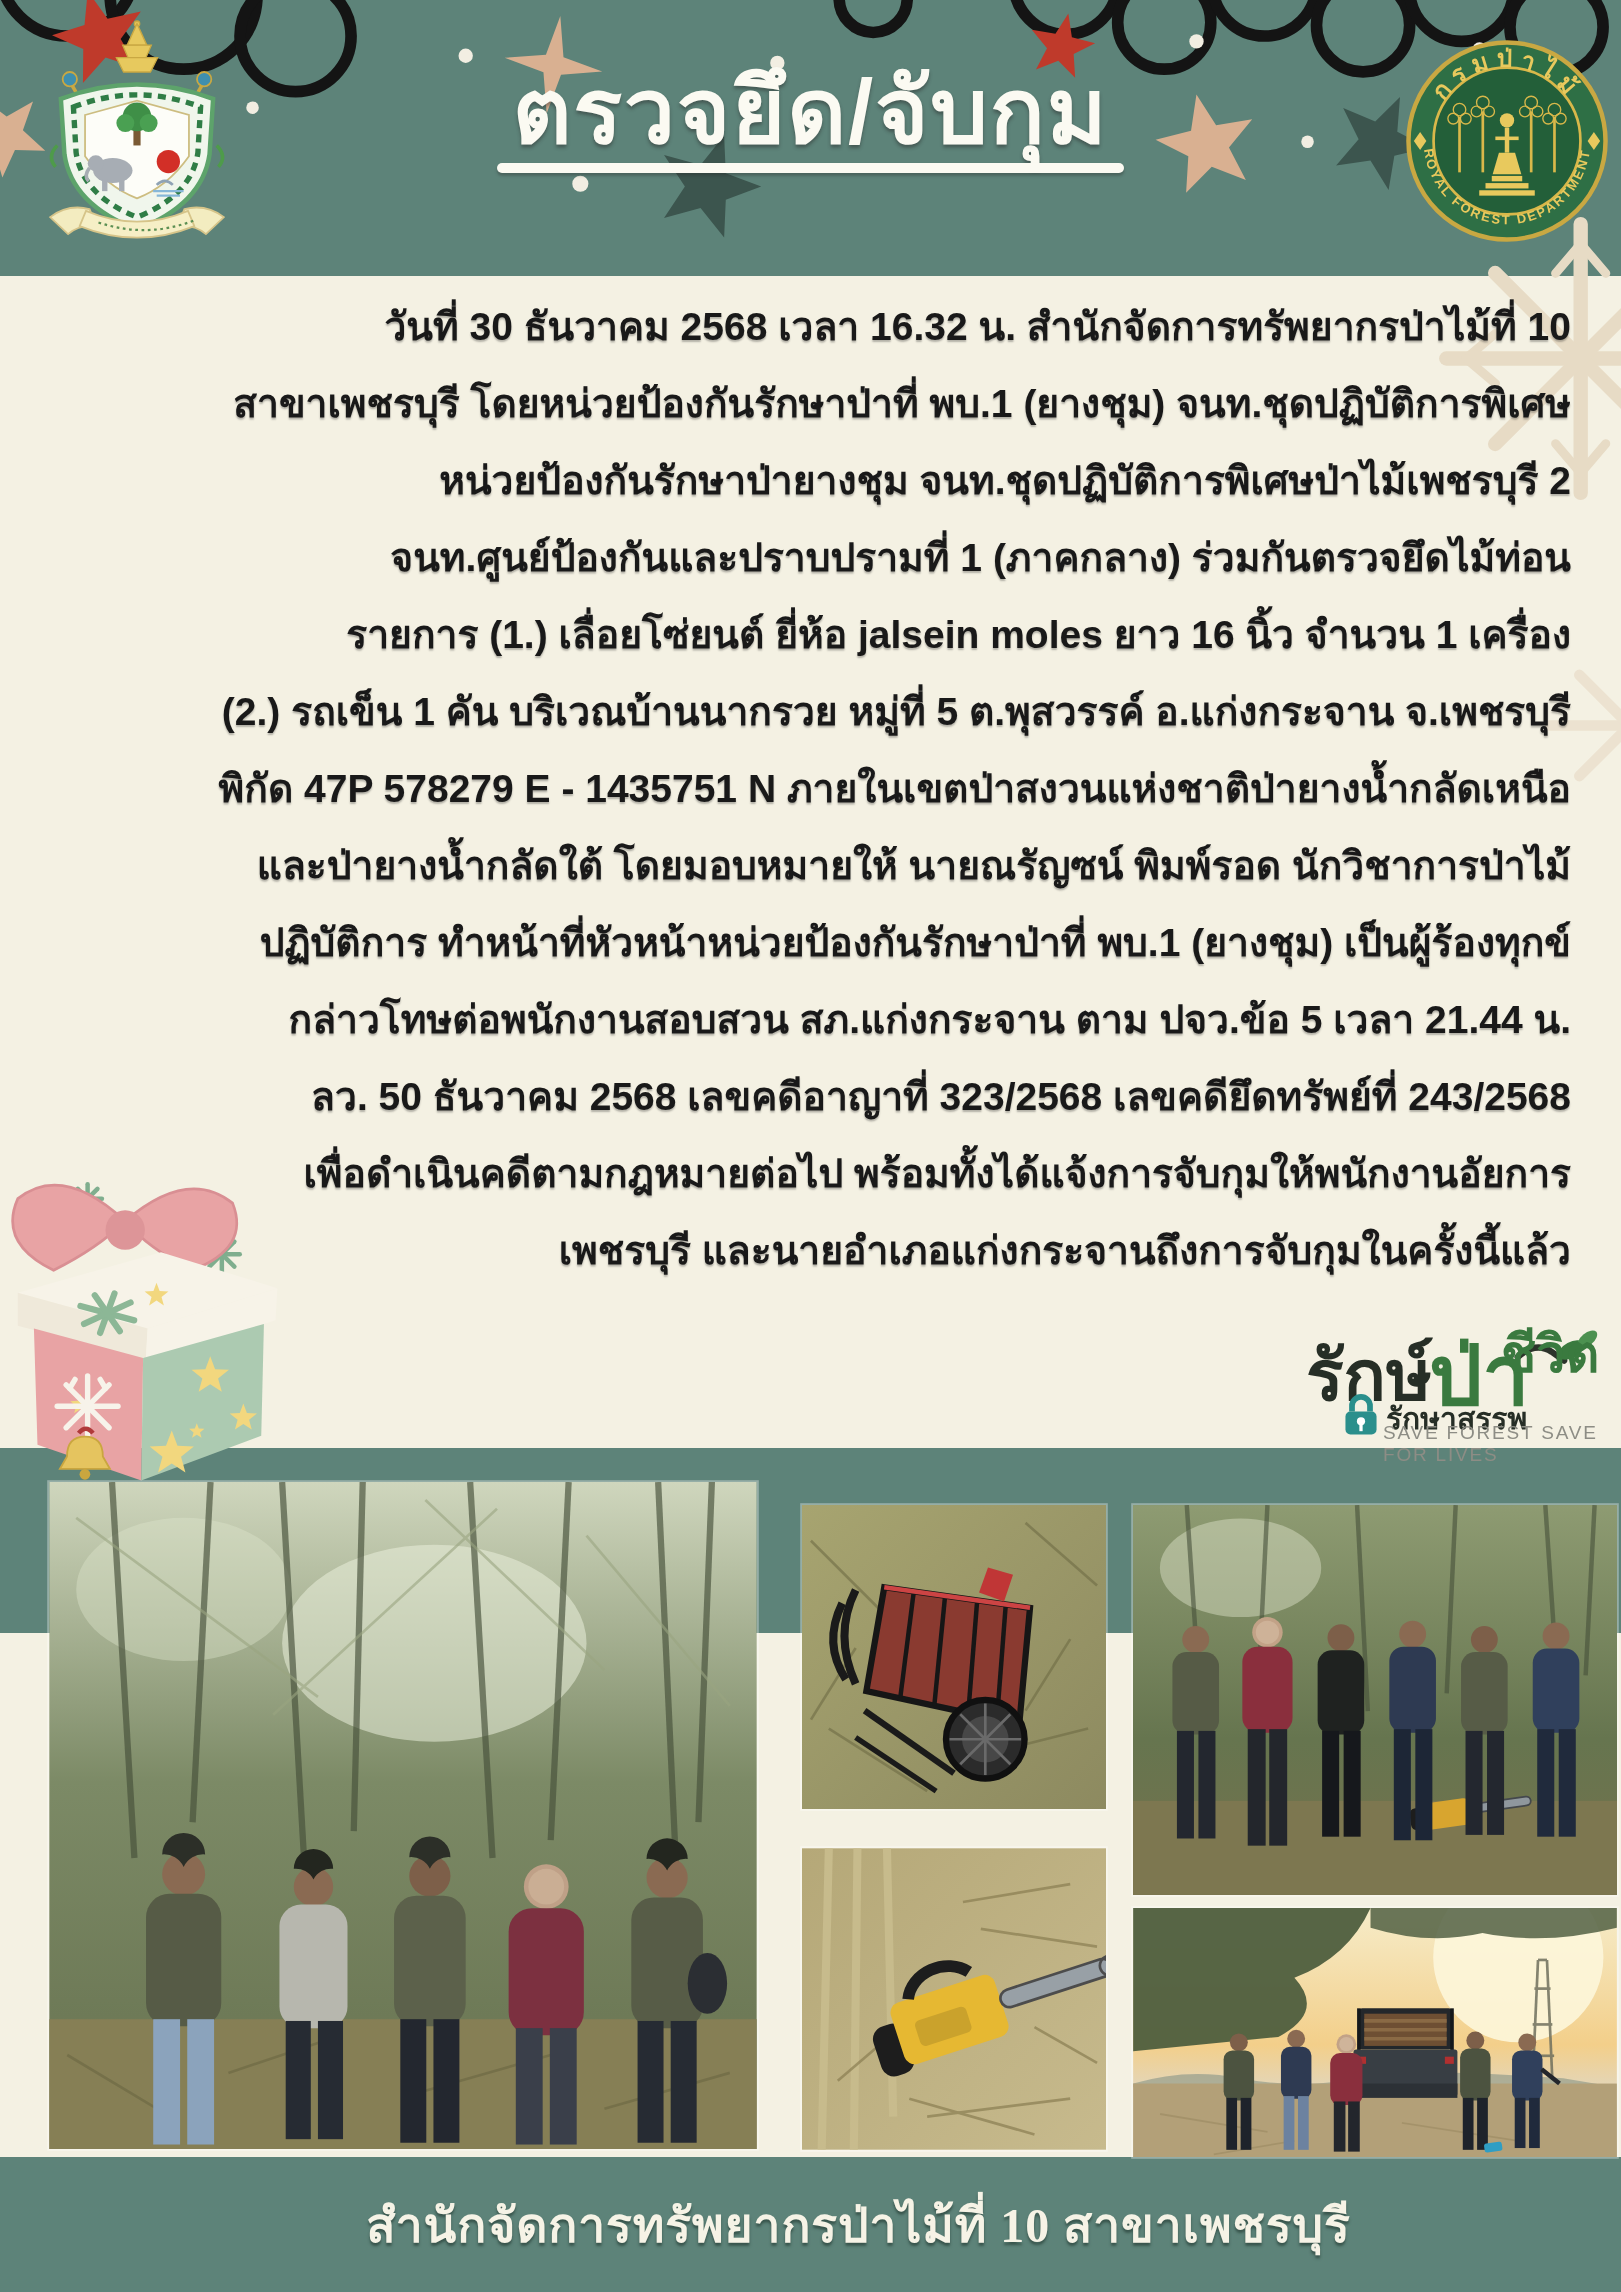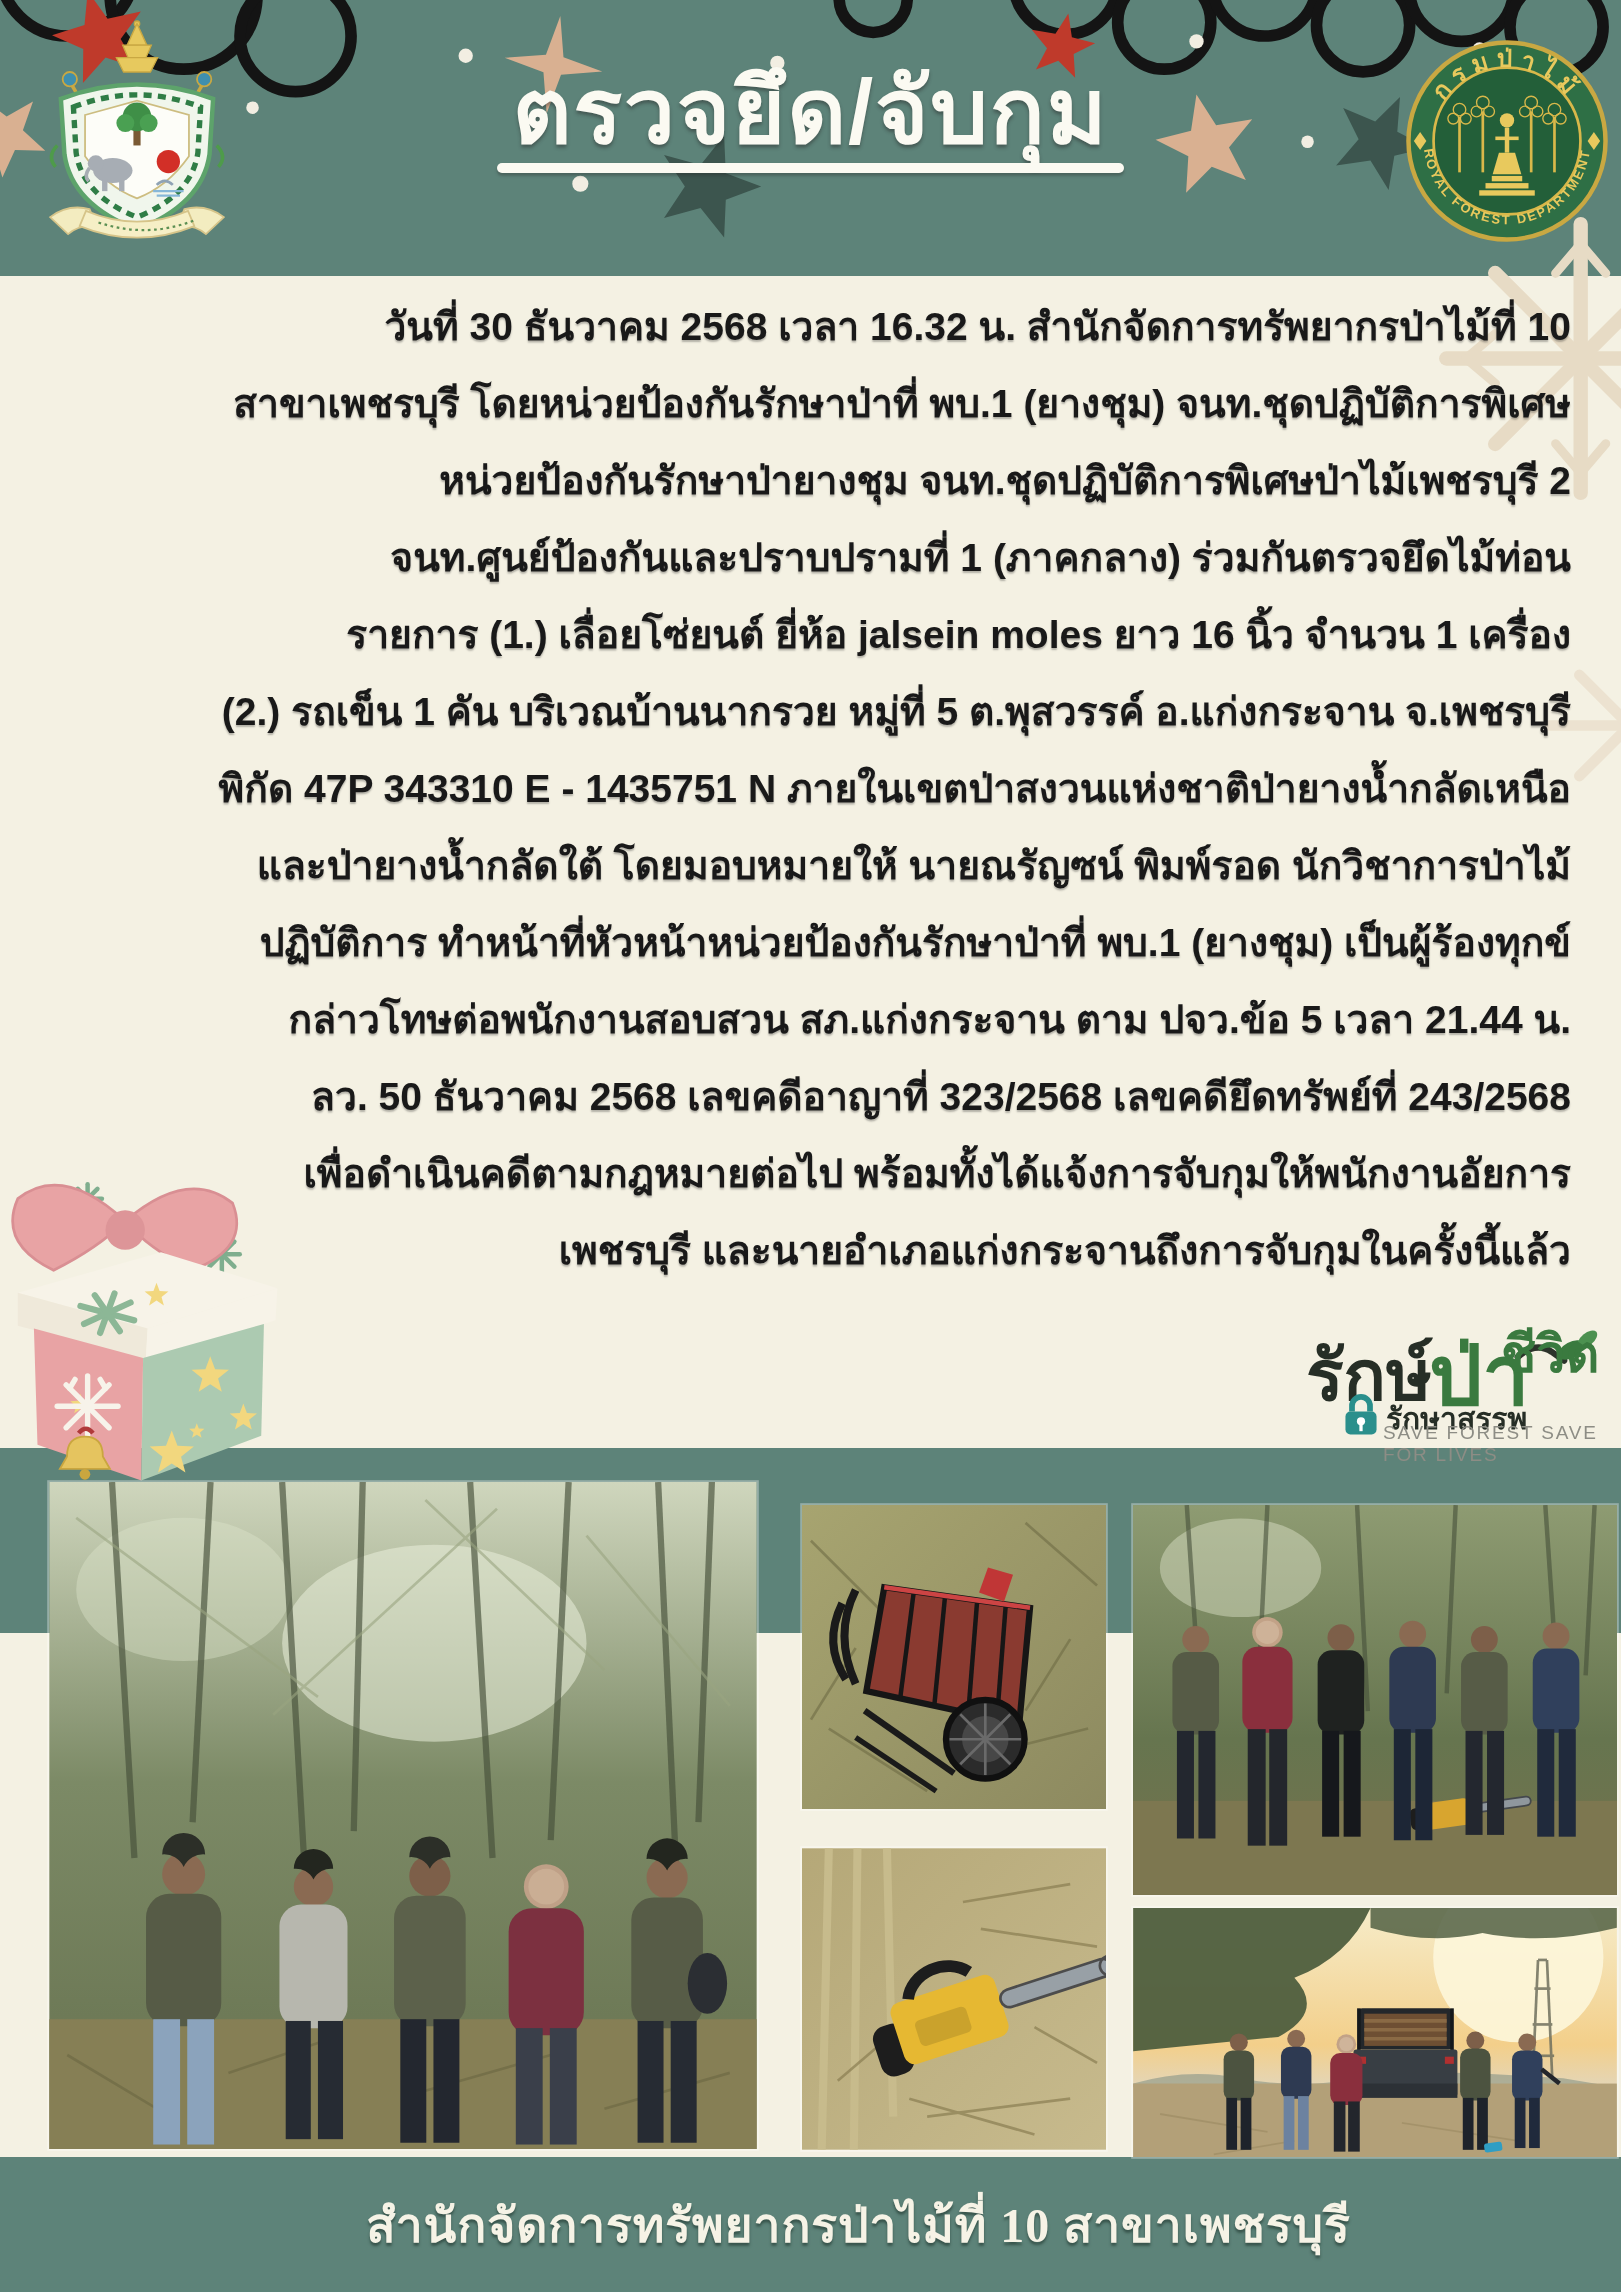--- a/index.html
+++ b/index.html
@@ -230,21 +230,21 @@
     </g>
   </svg>
 
   <div class="abs" id="body-text">
     <div>วันที่ 30 ธันวาคม 2568 เวลา 16.32 น. สำนักจัดการทรัพยากรป่าไม้ที่ 10</div>
     <div>สาขาเพชรบุรี โดยหน่วยป้องกันรักษาป่าที่ พบ.1 (ยางชุม) จนท.ชุดปฏิบัติการพิเศษ</div>
     <div>หน่วยป้องกันรักษาป่ายางชุม จนท.ชุดปฏิบัติการพิเศษป่าไม้เพชรบุรี 2</div>
     <div>จนท.ศูนย์ป้องกันและปราบปรามที่ 1 (ภาคกลาง)  ร่วมกันตรวจยึดไม้ท่อน</div>
     <div>รายการ (1.) เลื่อยโซ่ยนต์ ยี่ห้อ jalsein moles ยาว 16 นิ้ว จำนวน 1 เครื่อง</div>
     <div>(2.) รถเข็น 1 คัน บริเวณบ้านนากรวย หมู่ที่ 5 ต.พุสวรรค์ อ.แก่งกระจาน จ.เพชรบุรี</div>
-    <div>พิกัด 47P 343310 E - 1435751 N ภายในเขตป่าสงวนแห่งชาติป่ายางน้ำกลัดเหนือ</div>
+    <div>พิกัด 47P 578279 E - 1435751 N ภายในเขตป่าสงวนแห่งชาติป่ายางน้ำกลัดเหนือ</div>
     <div>และป่ายางน้ำกลัดใต้ โดยมอบหมายให้ นายณรัญซน์ พิมพ์รอด นักวิชาการป่าไม้</div>
     <div>ปฏิบัติการ ทำหน้าที่หัวหน้าหน่วยป้องกันรักษาป่าที่ พบ.1 (ยางชุม) เป็นผู้ร้องทุกข์</div>
     <div>กล่าวโทษต่อพนักงานสอบสวน สภ.แก่งกระจาน ตาม ปจว.ข้อ 5 เวลา 21.44 น.</div>
     <div>ลว. 50 ธันวาคม 2568 เลขคดีอาญาที่ 323/2568 เลขคดียึดทรัพย์ที่ 243/2568</div>
     <div>เพื่อดำเนินคดีตามกฎหมายต่อไป พร้อมทั้งได้แจ้งการจับกุมให้พนักงานอัยการ</div>
     <div>เพชรบุรี และนายอำเภอแก่งกระจานถึงการจับกุมในครั้งนี้แล้ว</div>
   </div>
 
   <svg class="abs" style="left:-18px;top:1136px" width="358" height="358" viewBox="0 0 400 400">
 

